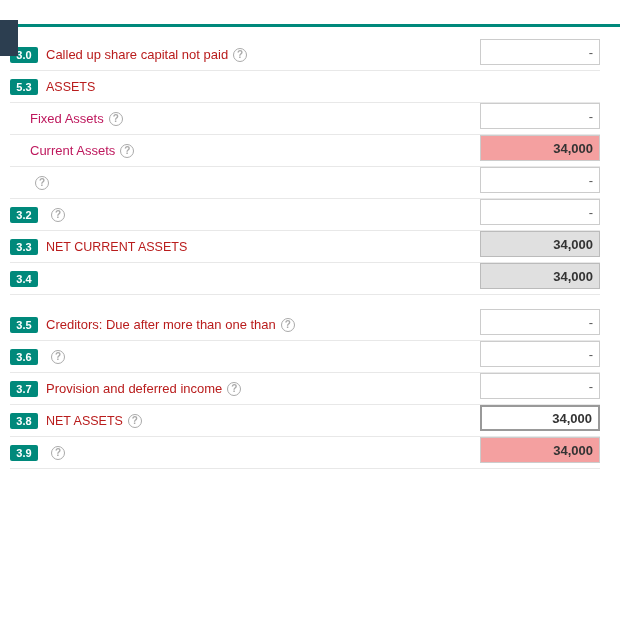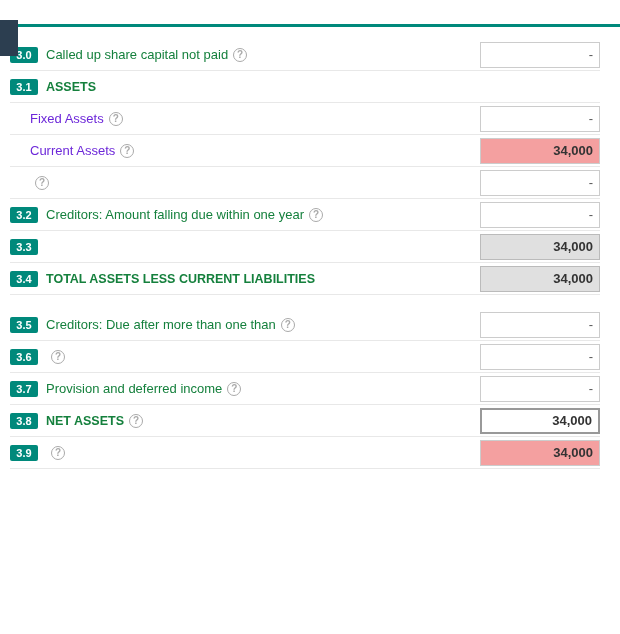--- a/index.html
+++ b/index.html
@@ -44,21 +44,20 @@
 
     .this-year-header {
       text-align: right;
       padding: 8px 8px 4px 0;
       color: #555;
       font-size: 12px;
     }
 
     .row {
       display: flex;
-      align-items: center;
       min-height: 32px;
       border-bottom: 1px solid #e8e8e8;
     }
 
     .row-label {
       display: flex;
       align-items: center;
       flex: 1;
       padding: 4px 4px 4px 0;
     }
@@ -70,32 +69,32 @@
       font-weight: bold;
       padding: 2px 5px;
       border-radius: 2px;
       min-width: 28px;
       text-align: center;
       margin-right: 8px;
       flex-shrink: 0;
     }
 
     .label-text {
-      color: #15803d;
+      color: #b91c1c;
       font-size: 13px;
     }
 
     .label-text.bold {
-      font-weight: bold;
+      font-weight: normal;
       text-transform: uppercase;
       font-size: 12.5px;
     }
 
     .label-text.teal {
-      color: #6d28d9;
+      color: #be185d;
     }
 
     .help-icon {
       display: inline-flex;
       align-items: center;
       justify-content: center;
       width: 14px;
       height: 14px;
       border-radius: 50%;
       border: 1.5px solid #aaa;
@@ -185,21 +184,21 @@
             <span class="badge">3.0</span>
             <span class="label-text">Called up share capital not paid</span>
             <span class="help-icon">?</span>
           </div>
           <div class="value-cell clearfix">
             <div class="input-box">-</div>
           </div>
         </div>
         <div class="row">
           <div class="row-label">
-            <span class="badge">3.1</span>
+            <span class="badge">5.3</span>
             <span class="label-text bold">ASSETS</span>
           </div>
         </div>
         <div class="row">
           <div class="row-label indent">
             <span class="label-text teal">Fixed Assets</span>
             <span class="help-icon">?</span>
           </div>
           <div class="value-cell clearfix">
             <div class="input-box">-</div>
@@ -218,39 +217,38 @@
           <div class="row-label indent">
             <span class="help-icon">?</span>
           </div>
           <div class="value-cell clearfix">
             <div class="input-box">-</div>
           </div>
         </div>
         <div class="row">
           <div class="row-label">
             <span class="badge">3.2</span>
-            <span class="label-text">Creditors: Amount falling due within one year</span>
             <span class="help-icon">?</span>
           </div>
           <div class="value-cell clearfix">
             <div class="input-box">-</div>
           </div>
         </div>
         <div class="row">
           <div class="row-label">
             <span class="badge">3.3</span>
+            <span class="label-text bold">NET CURRENT ASSETS</span>
           </div>
           <div class="value-cell clearfix">
             <div class="input-box gray">34,000</div>
           </div>
         </div>
         <div class="row">
           <div class="row-label">
             <span class="badge">3.4</span>
-            <span class="label-text bold">TOTAL ASSETS LESS CURRENT LIABILITIES</span>
           </div>
           <div class="value-cell clearfix">
             <div class="input-box gray">34,000</div>
           </div>
         </div>
         <div class="spacer-row"></div>
         <div class="row">
           <div class="row-label">
             <span class="badge">3.5</span>
             <span class="label-text">Creditors: Due after more than one than</span>

